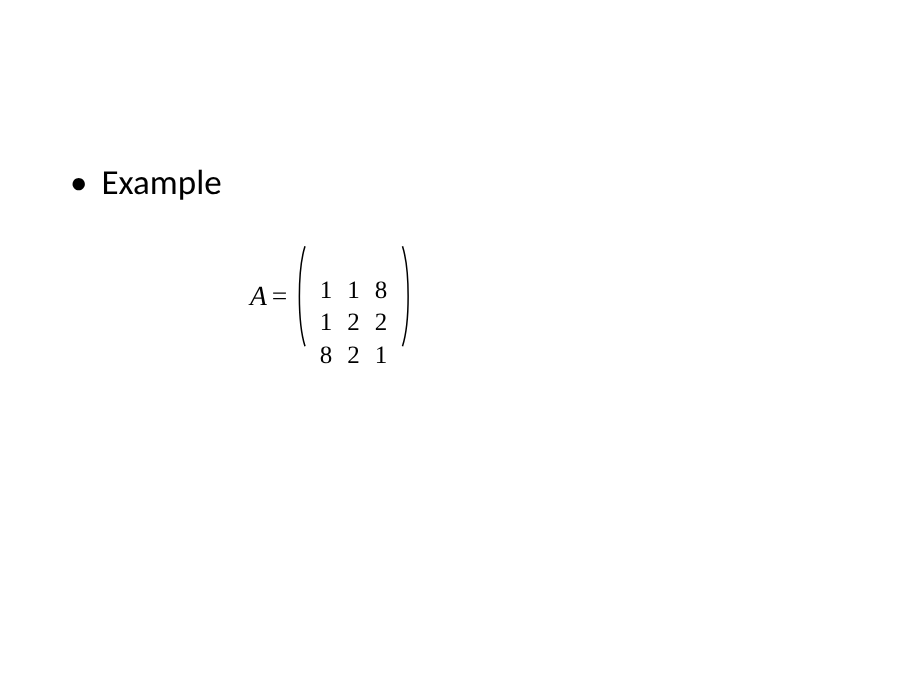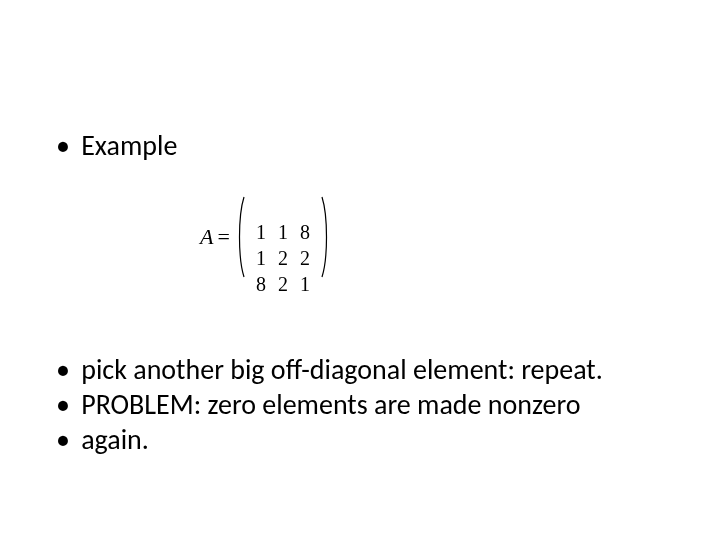--- a/index.html
+++ b/index.html
@@ -108,21 +108,14 @@
   </div>
 
   <div class="matrix-wrap">
     <span class="lhs">A</span><span class="eq">=</span><span class="paren"><svg width="10" height="82" viewBox="0 0 10 82">
           <path d="M8 1 C 2 20, 2 62, 8 81" stroke="#000" stroke-width="1.2" fill="none"></path>
         </svg></span><span class="matrix-cells"><span class="row"><span class="cell">1</span><span class="cell">1</span><span class="cell">8</span></span><span class="row"><span class="cell">1</span><span class="cell">2</span><span class="cell">2</span></span><span class="row"><span class="cell">8</span><span class="cell">2</span><span class="cell">1</span></span></span><span class="paren"><svg width="10" height="82" viewBox="0 0 10 82">
           <path d="M2 1 C 8 20, 8 62, 2 81" stroke="#000" stroke-width="1.2" fill="none"></path>
         </svg></span>
   </div>
 
-  <div class="block-bottom">
-    <ul class="bullets">
-      <li><span>pick another big off-diagonal element: repeat.</span></li>
-      <li><span>PROBLEM: zero elements are made nonzero</span></li>
-      <li><span>again.</span></li>
-    </ul>
-  </div>
 
 </div>
 
 </body></html>

